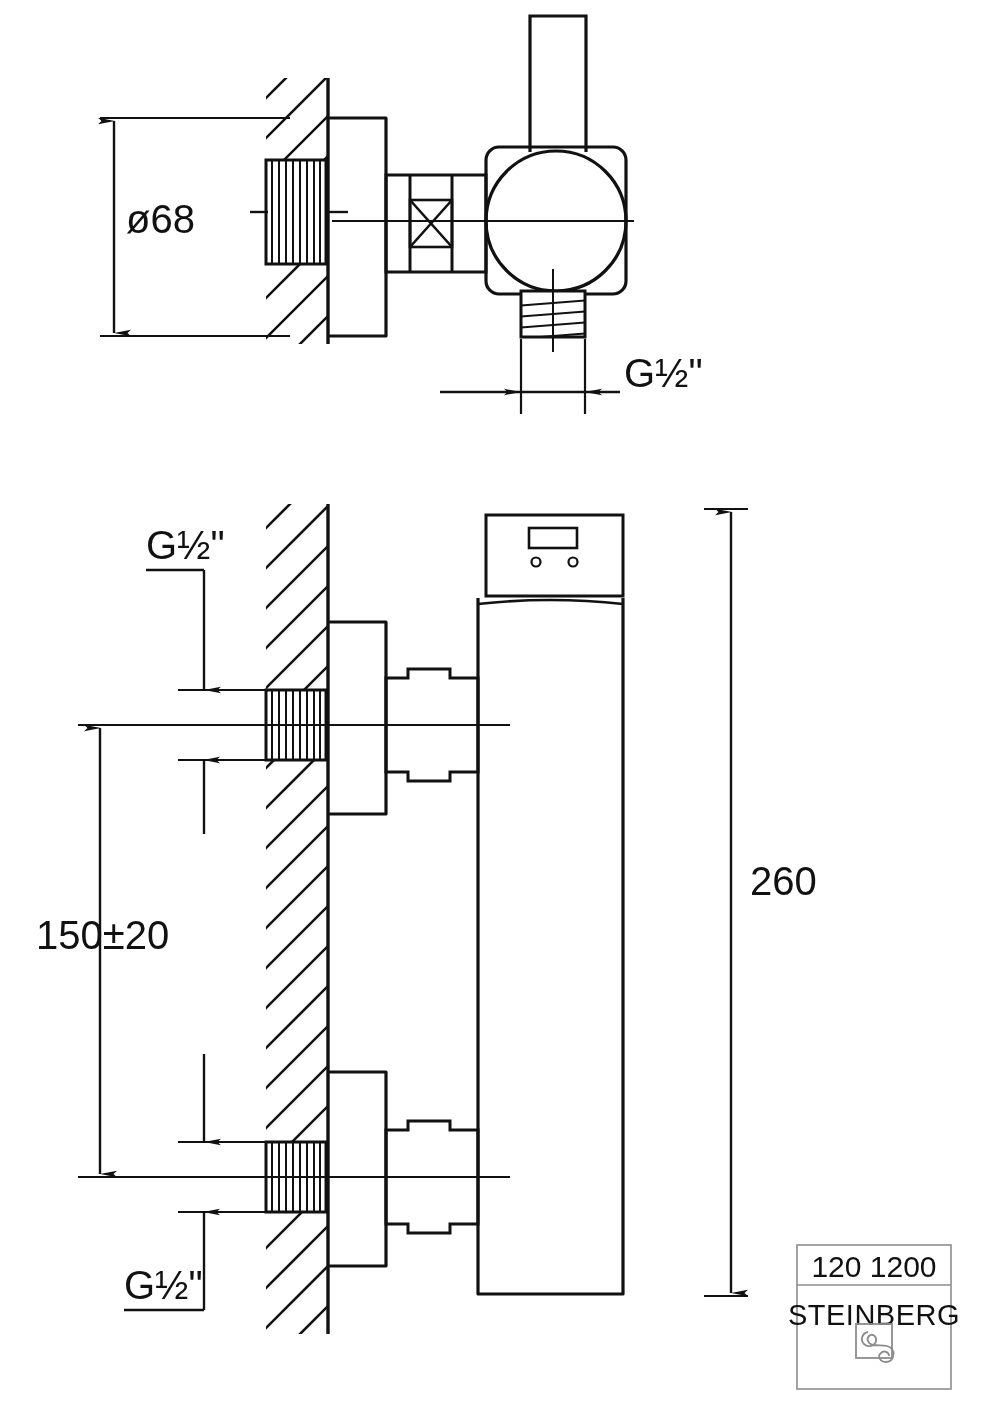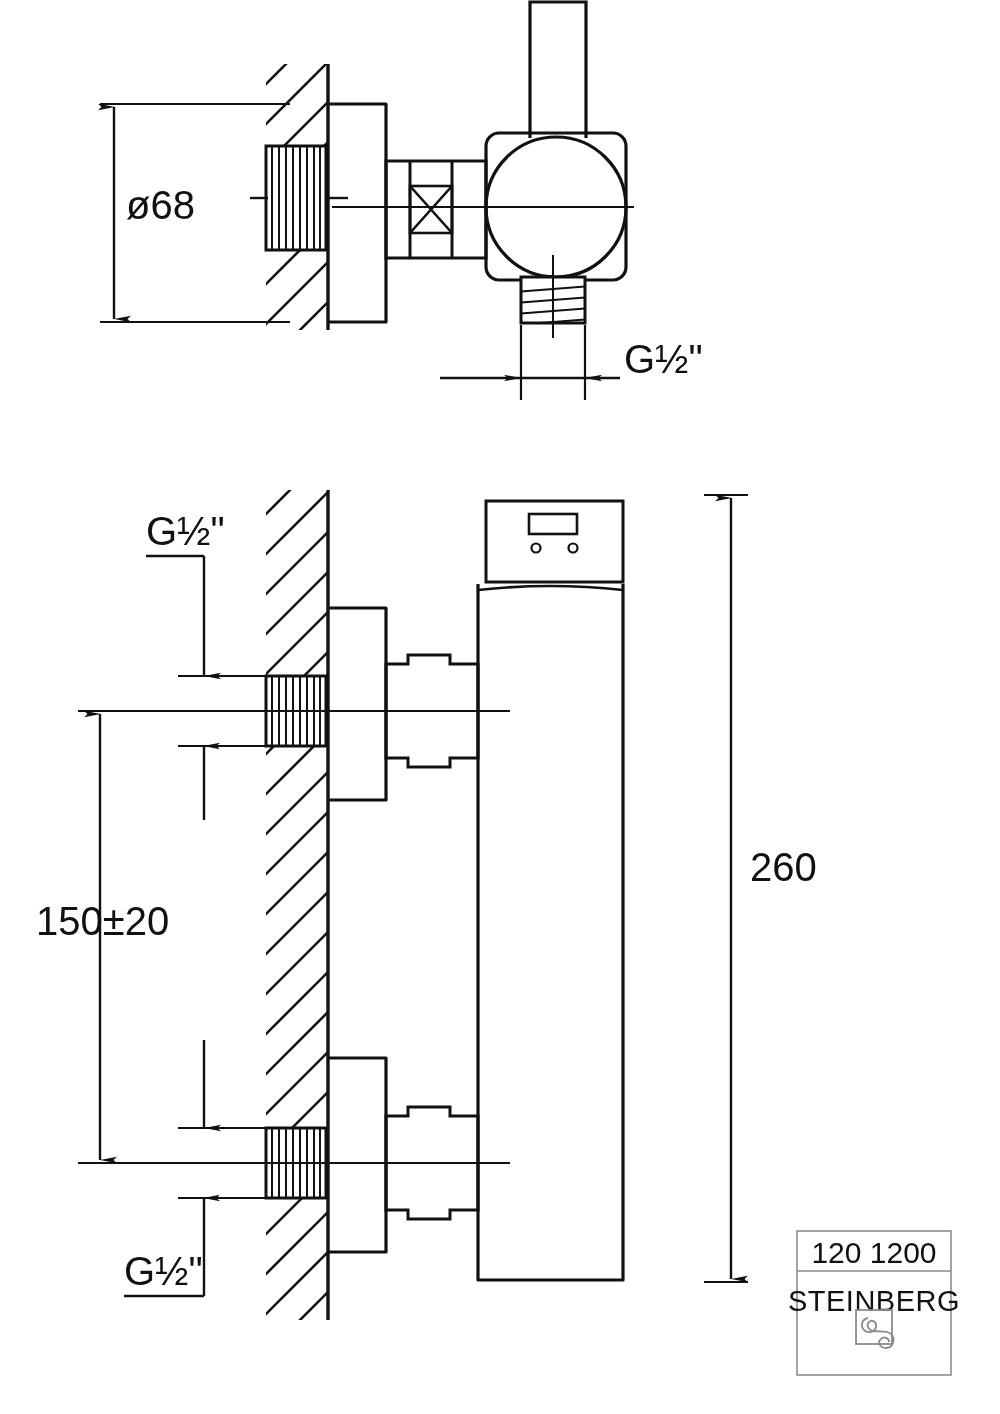--- a/index.html
+++ b/index.html
@@ -3,21 +3,21 @@
 <meta charset="utf-8">
 <style>
   html,body{margin:0;padding:0;background:#ffffff;}
   body{
     width:1000px;height:1414px;
     font-family:"Liberation Sans", sans-serif;
     color:#1a1a1a;
     overflow:hidden;
     position:relative;
   }
-  #sheet{position:absolute;left:0;top:0;width:1000px;height:1103px;}
+  #sheet{position:absolute;left:0;top:14px;width:1000px;height:1103px;}
   svg{display:block;}
   .dimtext{
     font-family:"Liberation Sans", sans-serif;
     font-size:40px;
     fill:#111111;
     dominant-baseline:middle;
   }
   .logotext{
     font-family:"Liberation Sans", sans-serif;
     fill:#111111;

